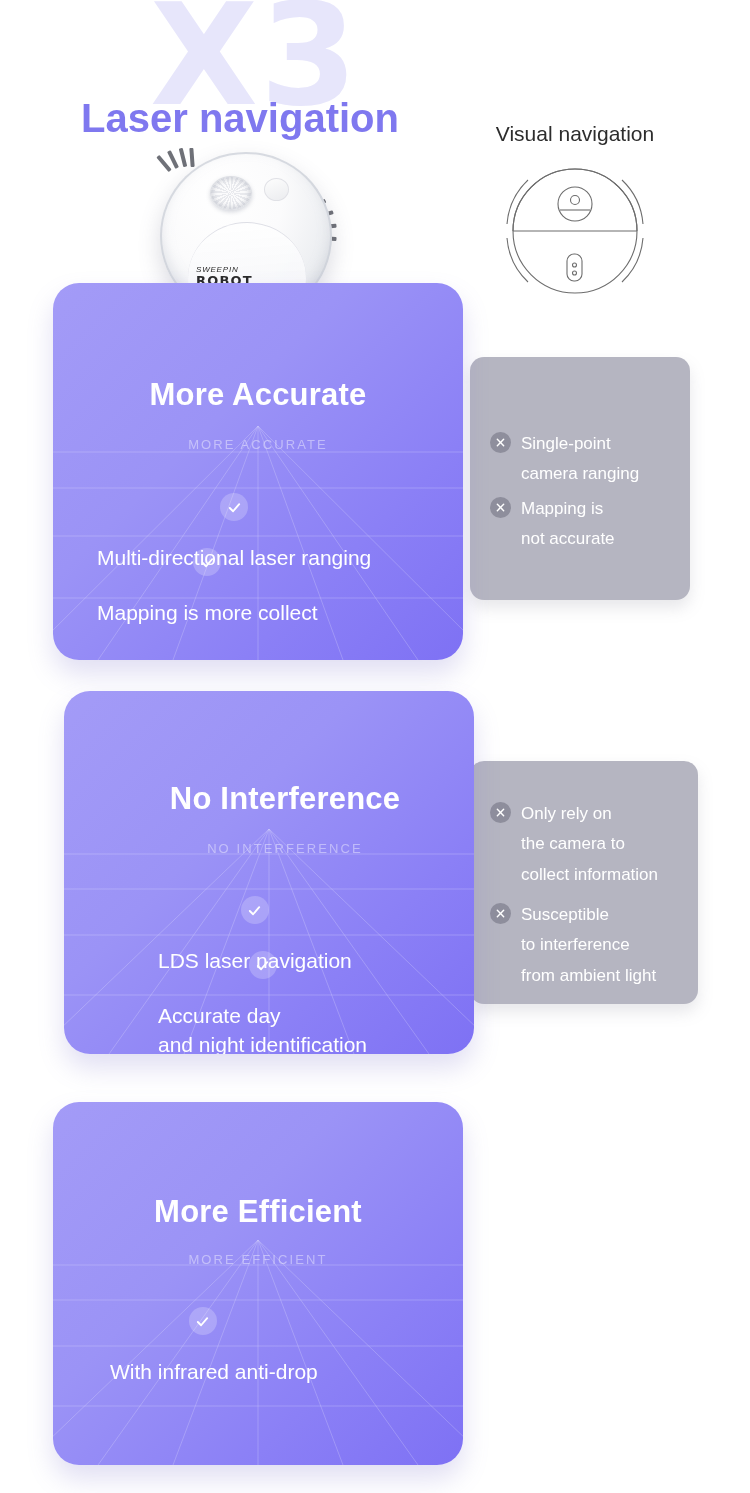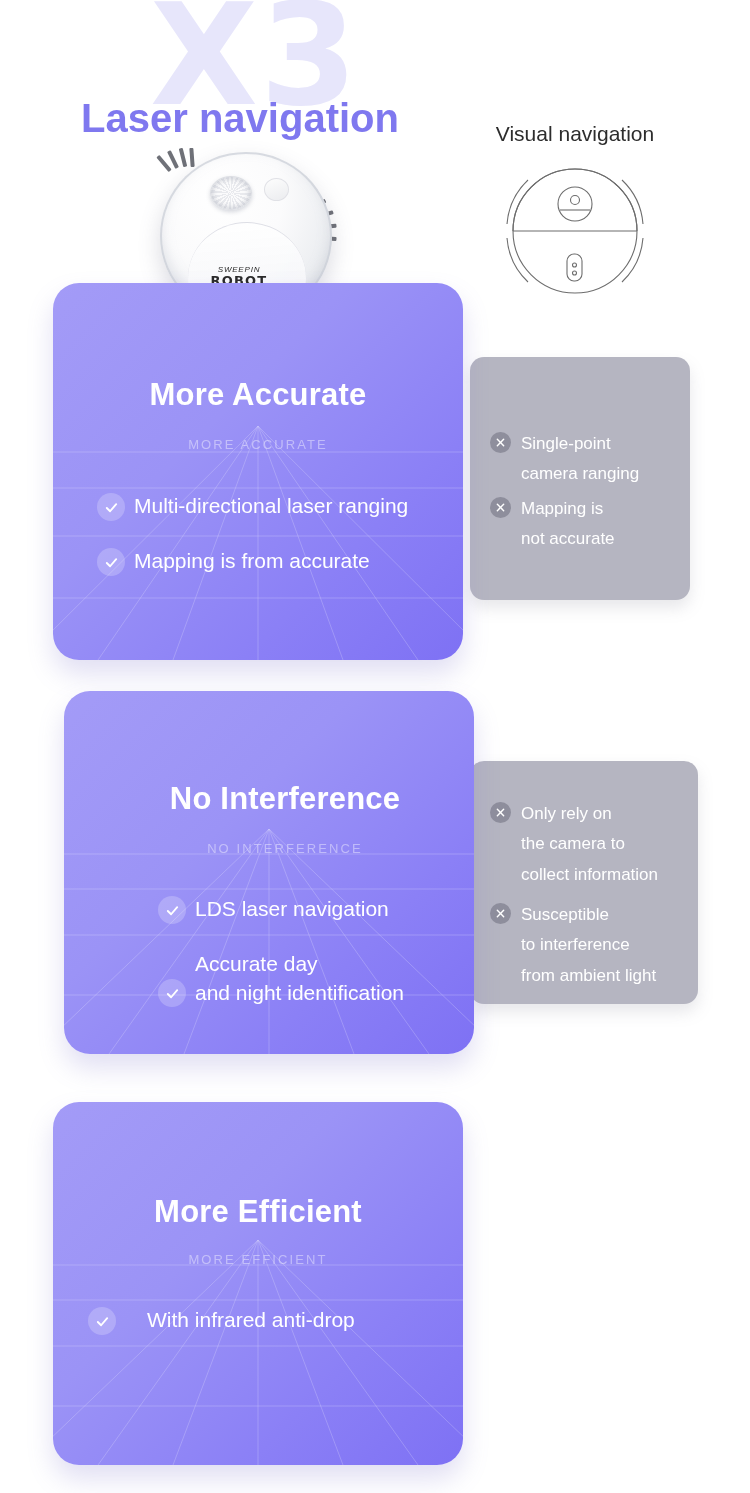--- a/index.html
+++ b/index.html
@@ -101,21 +101,21 @@
     left: 36px; top: 74px;
     width: 118px; height: 96px;
     border-radius: 50% 50% 46% 46% / 58% 58% 42% 42%;
     background: linear-gradient(175deg, rgba(255,255,255,0.9), rgba(243,244,247,0.95));
     border-top: 1px solid rgba(218,220,227,0.9);
   }
   .robot-logo {
     position: absolute;
     left: 44px; top: 118px;
     width: 86px;
-    text-align: center;
+    text-align: left;
     line-height: 1.05;
     color: #2a2a2a;
   }
   .robot-logo .l1 { font-size: 8px; letter-spacing: 0.8px; font-weight: 400; font-style: italic; }
   .robot-logo .l2 { font-size: 13px; letter-spacing: 1.2px; font-weight: 800; font-family: "DejaVu Sans", sans-serif; }
   .brush {
     position: absolute;
     background: #6f7178;
     border-radius: 1px;
   }
@@ -167,22 +167,23 @@
     left: 0; right: 0;
     text-align: center;
     color: rgba(255,255,255,0.42);
     font-size: 13px;
     font-weight: 400;
     letter-spacing: 2.1px;
   }
   .feat {
     position: absolute;
     display: flex;
-    align-items: flex-end;
-    gap: 9px;
+    align-items: center;
+    gap: 23px;
+    flex-direction: column;
   }
   .chk {
     flex: 0 0 auto;
     width: 28px; height: 28px;
     border-radius: 50%;
     background: rgba(255,255,255,0.22);
     display: flex;
     align-items: center;
     justify-content: center;
     margin-top: 1px;
@@ -324,21 +325,21 @@
             </svg>
         </span>
         <span class="feat-text">Multi-directional laser ranging</span>
       </div>
       <div class="feat" style="left:44px; top:264px;">
         <span class="chk">
           <svg width="15" height="15" viewBox="0 0 16 16" fill="none" stroke="#ffffff" stroke-width="2" stroke-linecap="round" stroke-linejoin="round">
               <polyline points="3,8.5 6.5,12 13,4.5"></polyline>
             </svg>
         </span>
-        <span class="feat-text">Mapping is from accurate</span>
+        <span class="feat-text">Mapping is more collect</span>
       </div>
     </div>
   </div>
 
   <div class="gcard" style="left:470px; top:761px; width:228px; height:243px;">
     <div class="gitem" style="left:20px; top:38px; width:200px;">
       <span class="xmk">
         <svg width="9" height="9" viewBox="0 0 10 10" stroke="#ffffff" stroke-width="1.6" stroke-linecap="round">
             <line x1="1.5" y1="1.5" x2="8.5" y2="8.5"></line>
             <line x1="8.5" y1="1.5" x2="1.5" y2="8.5"></line>

